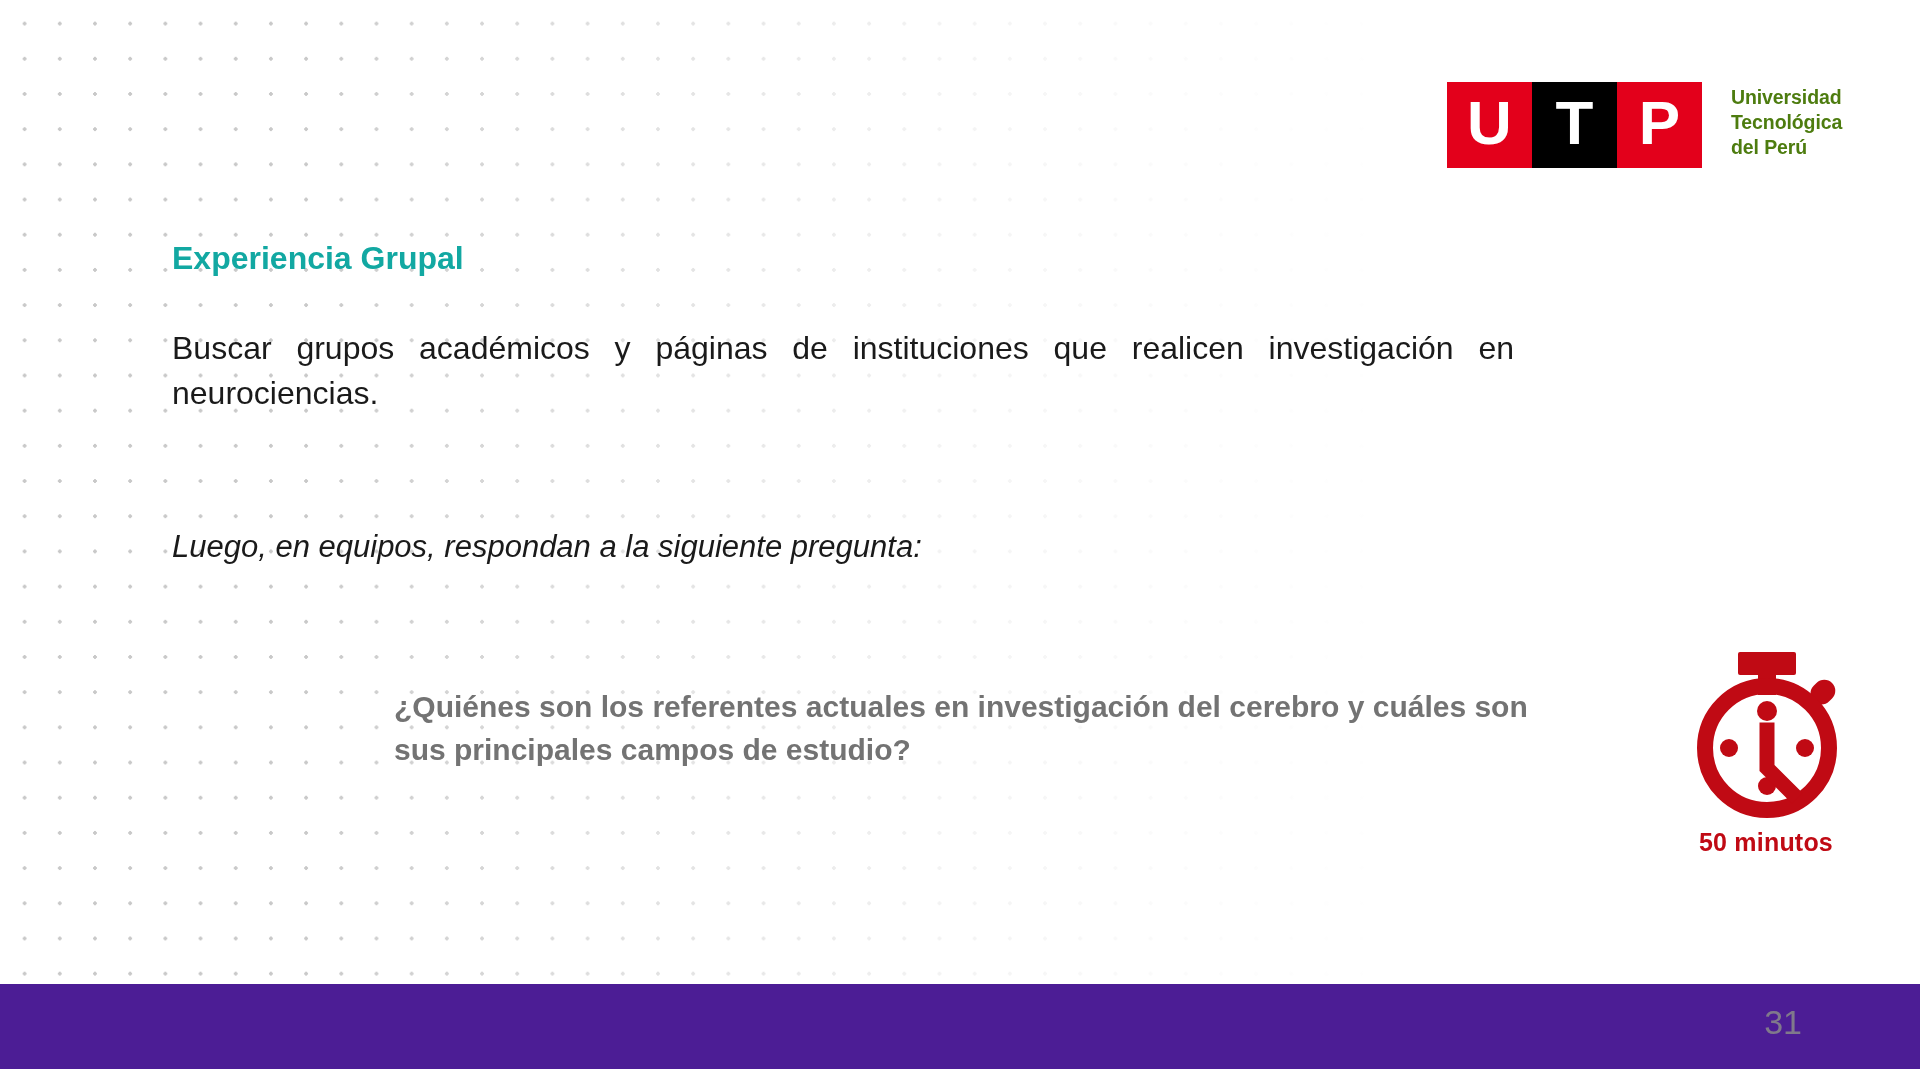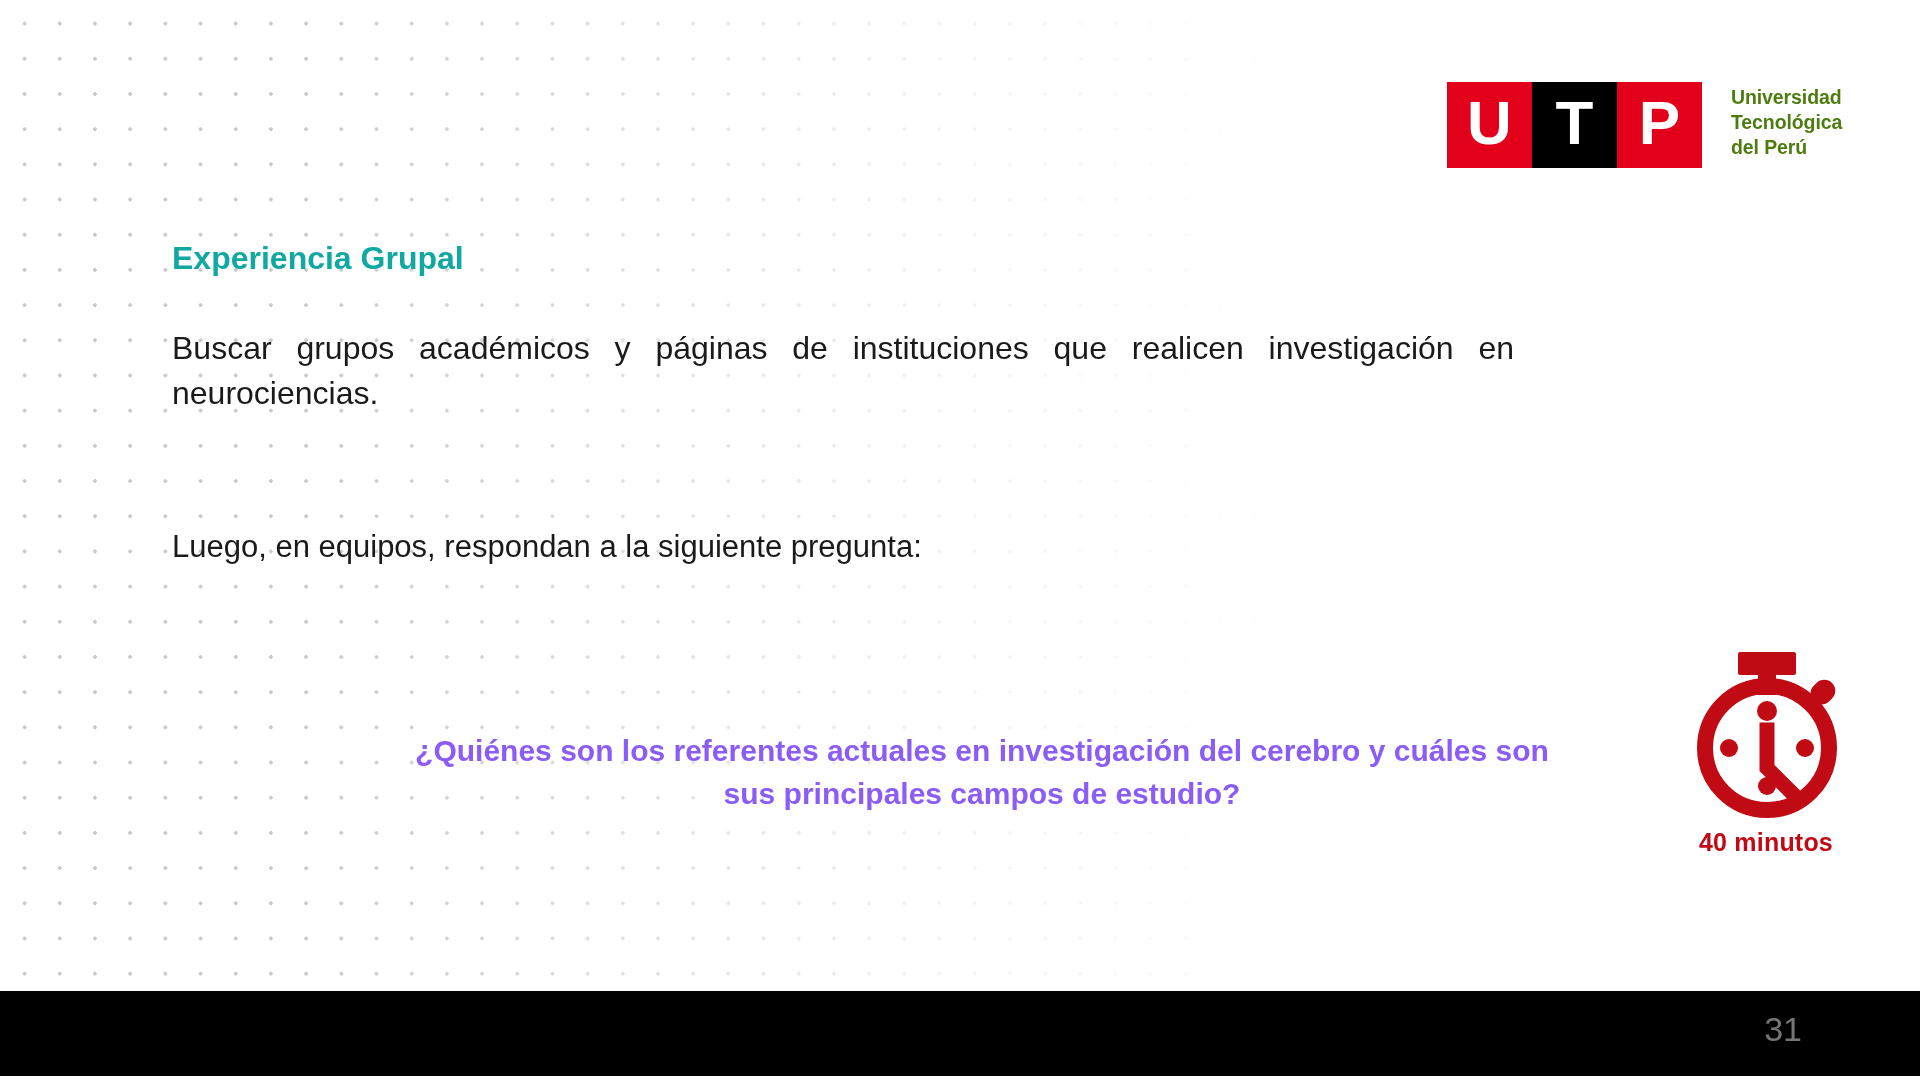--- a/index.html
+++ b/index.html
@@ -115,32 +115,32 @@
     text-align: justify;
   }
   #paragraph-followup {
     position: absolute;
     left: 172px;
     top: 525px;
     width: 1342px;
     font-size: 31px;
     color: #1a1a1a;
     line-height: 1.42;
+    font-style: italic;
   }
   #question-block {
     position: absolute;
     left: 394px;
     top: 686px;
     width: 1176px;
     font-size: 30px;
     font-weight: bold;
-    color: #8b5cf6;
+    color: #737373;
     line-height: 1.42;
-    text-align: center;
-    margin-top: 44px;
+    text-align: left;
   }
 
   
   #timer-widget {
     position: absolute;
     left: 1650px;
     top: 648px;
     width: 232px;
     text-align: center;
   }
@@ -150,24 +150,24 @@
     font-size: 25px;
     font-weight: bold;
     color: #C00A14;
     letter-spacing: 0.2px;
   }
 
   
   #footer-bar {
     position: absolute;
     left: 0;
-    bottom: 4px;
+    bottom: 11px;
     width: 1920px;
     height: 85px;
-    background: #000000;
+    background: #4c1d95;
   }
   #page-number {
     position: absolute;
     right: 118px;
     top: 19px;
     font-size: 34px;
     color: #8a8a8a;
     opacity: 0.85;
   }
 </style>
@@ -220,20 +220,20 @@
       <circle cx="85" cy="100" r="62" fill="none" stroke="#C00A14" stroke-width="16"></circle>
 
       <circle cx="85" cy="63" r="10" fill="#C00A14"></circle>
 
       <circle cx="47" cy="100" r="9" fill="#C00A14"></circle>
       <circle cx="123" cy="100" r="9" fill="#C00A14"></circle>
       <circle cx="85" cy="138" r="9" fill="#C00A14"></circle>
 
       <path d="M85 82 L85 120 L110 145" fill="none" stroke="#C00A14" stroke-width="15" stroke-linecap="square" stroke-linejoin="miter"></path>
     </svg>
-    <div id="timer-label">40 minutos</div>
+    <div id="timer-label">50 minutos</div>
   </div>
 
   <div id="footer-bar">
     <div id="page-number">31</div>
   </div>
 
 </div>
 
 </body></html>

